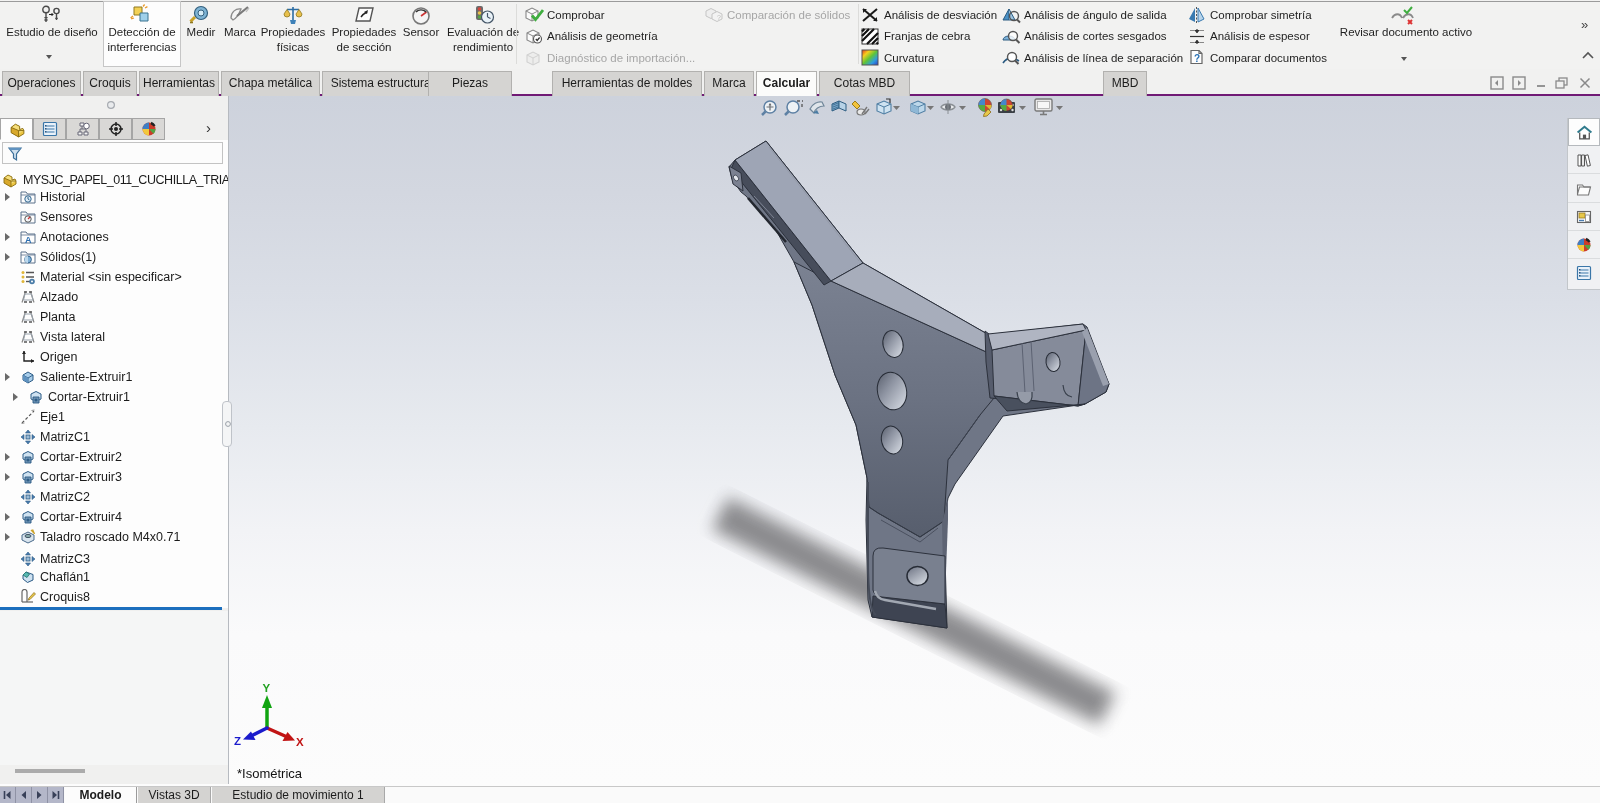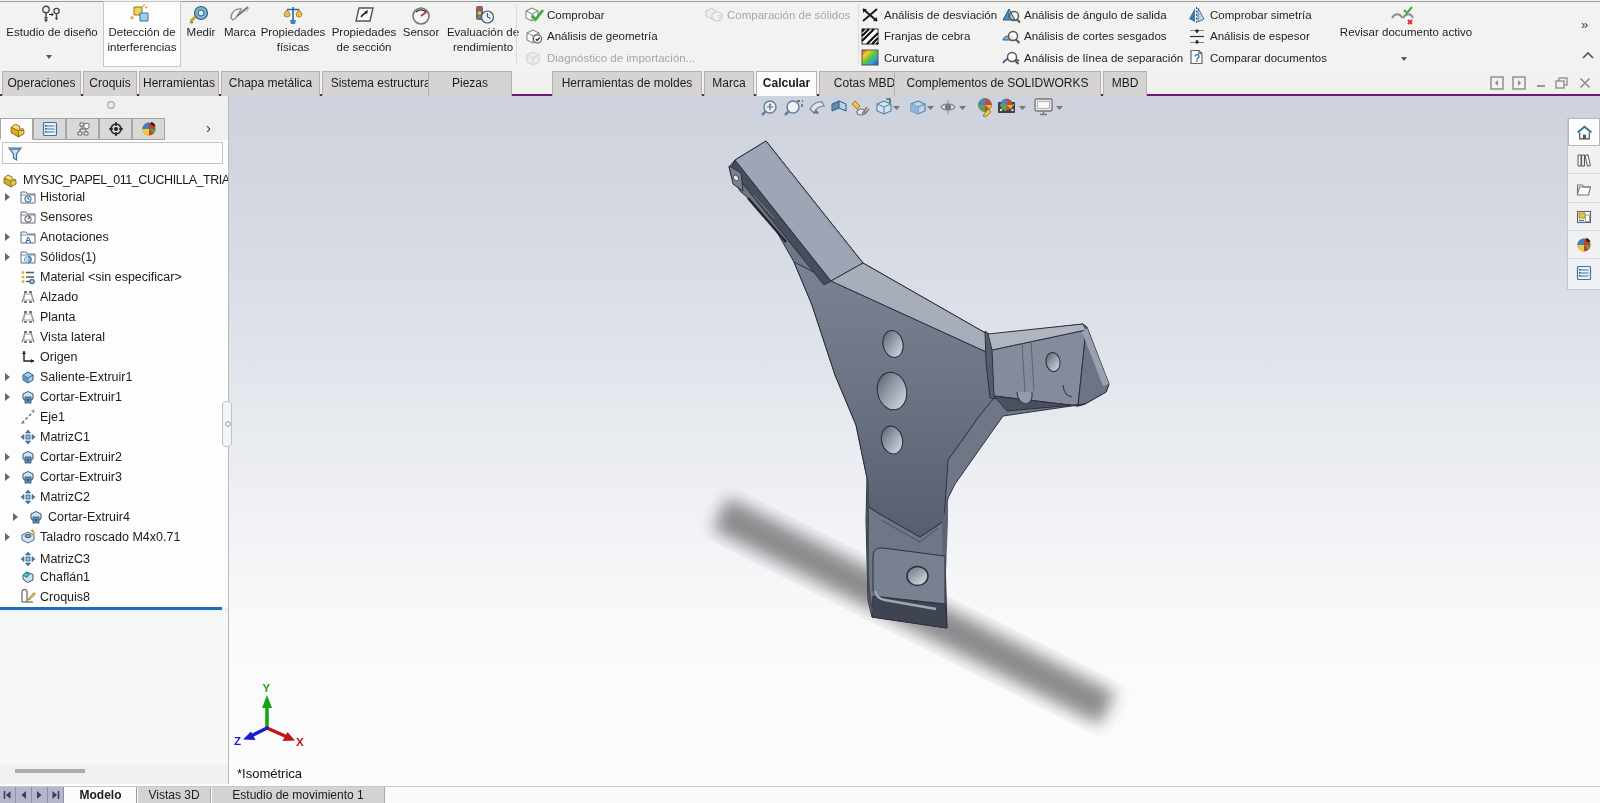--- a/index.html
+++ b/index.html
@@ -214,21 +214,20 @@
 <div class="ctab" style="left:2px;width:79px;">Operaciones</div>
 <div class="ctab" style="left:83px;width:54px;">Croquis</div>
 <div class="ctab" style="left:139px;width:80px;">Herramientas</div>
 <div class="ctab" style="left:221px;width:99px;">Chapa metálica</div>
 <div class="ctab" style="left:322px;width:120px;">Sistema estructural</div>
 <div class="ctab" style="left:428px;width:84px;">Piezas soldadas</div>
 <div class="ctab" style="left:552px;width:150px;">Herramientas de moldes</div>
 <div class="ctab" style="left:704px;width:50px;">Marca</div>
 <div class="ctab active" style="left:756px;width:61px;">Calcular</div>
 <div class="ctab" style="left:819px;width:91px;">Cotas MBD</div>
-<div class="ctab" style="left:894px;width:207px;">Complementos de SOLIDWORKS</div>
 <div class="ctab" style="left:1103px;width:44px;">MBD</div>
 <svg class="winbtn" style="left:1490px;" width="14" height="14" viewBox="0 0 14 14">
         <rect x="1" y="1" width="12" height="12" fill="none" stroke="#8a8a8a" stroke-width="1.4"></rect>
         <path d="M8 4 L5 7 L8 10 Z" fill="#8a8a8a"></path>
       </svg>
 <svg class="winbtn" style="left:1512px;" width="14" height="14" viewBox="0 0 14 14">
         <rect x="1" y="1" width="12" height="12" fill="none" stroke="#8a8a8a" stroke-width="1.4"></rect>
         <path d="M6 4 L9 7 L6 10 Z" fill="#8a8a8a"></path>
       </svg>
 <svg class="winbtn" style="left:1534px;" width="14" height="14" viewBox="0 0 14 14">
@@ -617,21 +616,21 @@
         </svg>
         <span>Origen</span>
       </div>
 <div class="trow" style="top:271px;">
         <i class="texp"></i>
         <svg class="ticon" viewBox="0 0 16 16" width="16" height="16">
           <use href="#sy-boss"></use>
         </svg>
         <span>Saliente-Extruir1</span>
       </div>
-<div class="trow" style="top:291px;">
+<div class="trow" style="top:291px;margin-left:8px;">
         <i class="texp"></i>
         <svg class="ticon" viewBox="0 0 16 16" width="16" height="16">
           <use href="#sy-cut"></use>
         </svg>
         <span>Cortar-Extruir1</span>
       </div>
 <div class="trow" style="top:311px;">
         <svg class="ticon" viewBox="0 0 16 16" width="16" height="16">
           <use href="#sy-axis"></use>
         </svg>
@@ -656,21 +655,21 @@
           <use href="#sy-cut"></use>
         </svg>
         <span>Cortar-Extruir3</span>
       </div>
 <div class="trow" style="top:391px;">
         <svg class="ticon" viewBox="0 0 16 16" width="16" height="16">
           <use href="#sy-patt"></use>
         </svg>
         <span>MatrizC2</span>
       </div>
-<div class="trow" style="top:411px;margin-left:8px;">
+<div class="trow" style="top:411px;">
         <i class="texp"></i>
         <svg class="ticon" viewBox="0 0 16 16" width="16" height="16">
           <use href="#sy-cut"></use>
         </svg>
         <span>Cortar-Extruir4</span>
       </div>
 <div class="trow" style="top:431px;">
         <i class="texp"></i>
         <svg class="ticon" viewBox="0 0 16 16" width="16" height="16">
           <use href="#sy-hole"></use>

